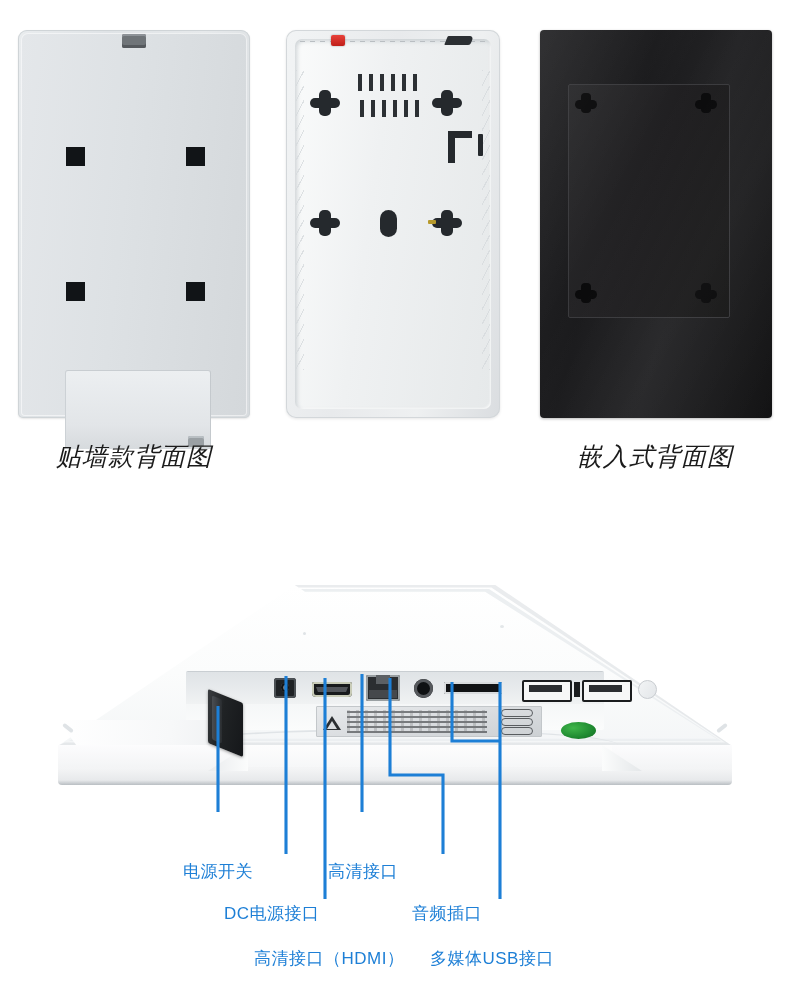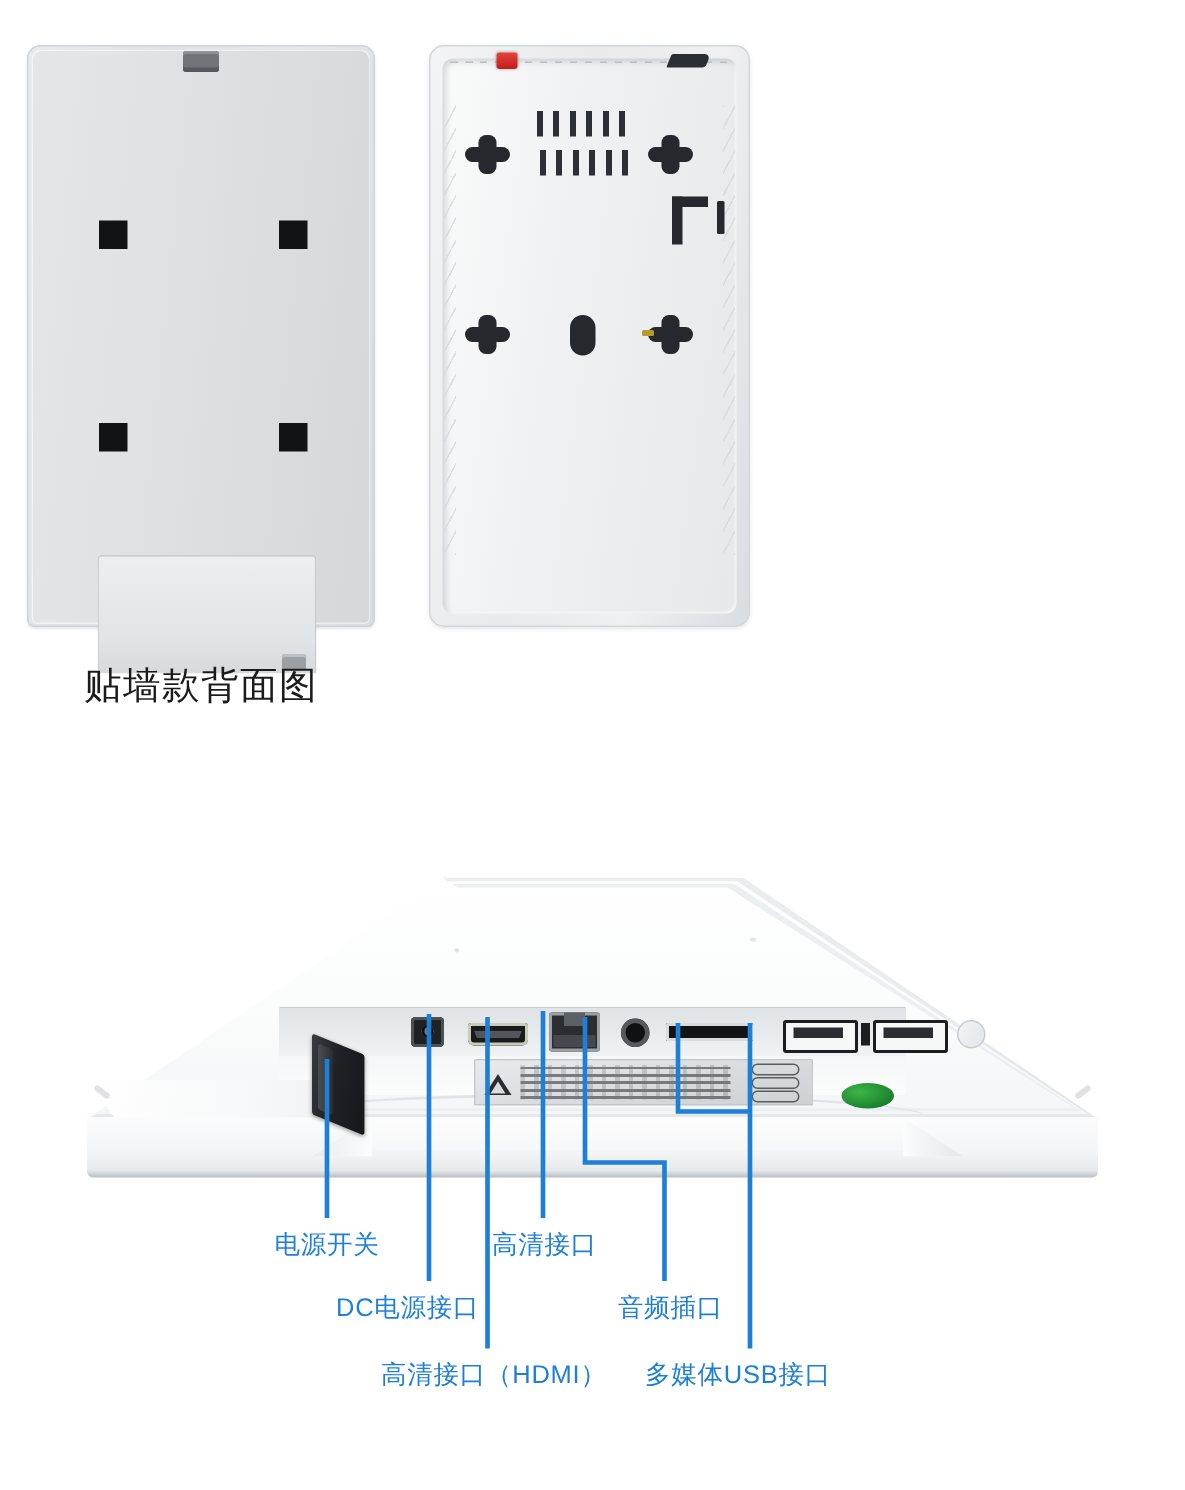--- a/index.html
+++ b/index.html
@@ -6,21 +6,21 @@
   body{
     width:790px;height:993px;
     background:#ffffff;
     font-family:"Liberation Sans","DejaVu Sans",sans-serif;
     overflow:hidden;
     position:relative;
   }
   .page{position:relative;width:790px;height:993px;overflow:hidden;}
 
   
-  .panels{position:absolute;left:0;top:0;width:790px;height:500px;}
+  .panels{position:absolute;left:0;top:0;width:790px;height:500px;font-style:italic;}
   .panel-cell{position:absolute;top:0;height:500px;}
   .cap{
     position:absolute;left:0;width:100%;top:440px;
     text-align:center;font-size:25px;color:#1b1b1b;letter-spacing:1px;
     font-family:"Liberation Sans","DejaVu Sans",sans-serif;
   }
 
   
   .p1{left:0;width:268px;}
   .p1-body{
@@ -288,20 +288,21 @@
 
   
   .leads{position:absolute;left:0;top:0;width:790px;height:993px;pointer-events:none;}
 
   
   .labels{position:absolute;left:0;top:0;width:790px;height:993px;}
   .lab{
     position:absolute;white-space:nowrap;
     color:#1d7fd6;font-size:17px;letter-spacing:.5px;
     font-family:"Liberation Sans","DejaVu Sans",sans-serif;
+    margin-top:42px;
   }
 </style>
 </head>
 <body>
 
 <div class="page">
 
   <div class="panels">
 
     <div class="panel-cell p1">
@@ -345,20 +346,44 @@
             <b></b>
             <i></i>
           </div>
         <div class="p2-lshape"></div>
         <div class="p2-bar"></div>
         <div class="p2-oval"></div>
         <div class="p2-pin"></div>
       </div>
     </div>
 
+    <div class="panel-cell p3">
+      <div class="p3-body">
+        <div class="p3-inset">
+          <div class="p3k p3k1">
+              <b></b>
+              <i></i>
+            </div>
+          <div class="p3k p3k2">
+              <b></b>
+              <i></i>
+            </div>
+          <div class="p3k p3k3">
+              <b></b>
+              <i></i>
+            </div>
+          <div class="p3k p3k4">
+              <b></b>
+              <i></i>
+            </div>
+        </div>
+        <div class="p3-sheen"></div>
+      </div>
+      <div class="cap">嵌入式背面图</div>
+    </div>
   </div>
 
   <div class="device">
     <div class="dev-top">
       <div class="topface"></div>
       <div class="topface-edge"></div>
       <div class="topface-rim"></div>
       <div class="speck1"></div>
       <div class="speck2"></div>
       <div class="dot-l"></div>

